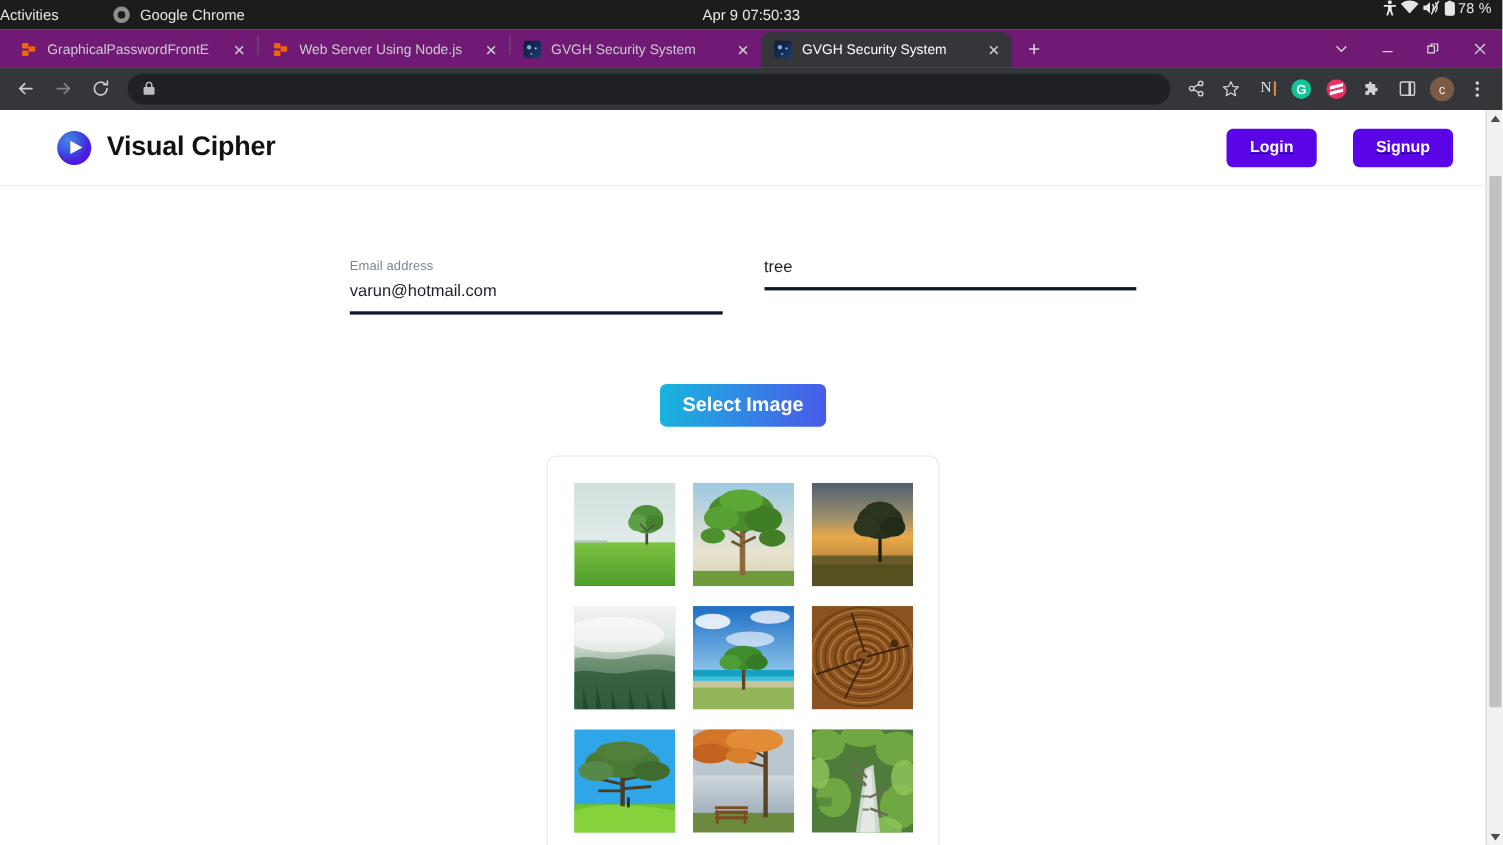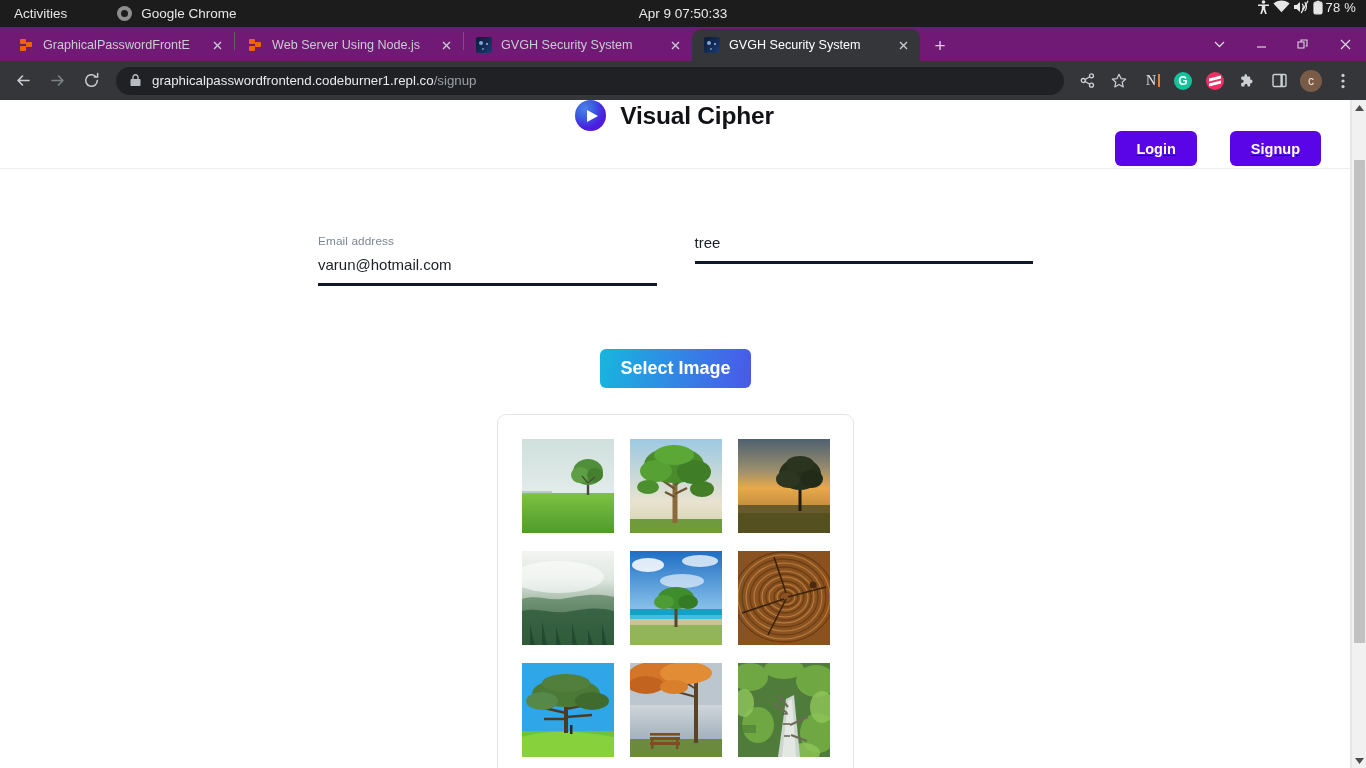--- a/index.html
+++ b/index.html
@@ -11,21 +11,21 @@
   }
 
   
   .gnome-bar {
     height: 27px; width: 1366px;
     background: #1c1c1c;
     display: flex; align-items: center;
     color: #e6e6e6; font-size: 13.5px;
     position: relative;
   }
-  .gnome-activities { margin-left: 14px; }
+  .gnome-activities { margin-left: 0; }
   .gnome-app { display: flex; align-items: center; gap: 9px; margin-left: 50px; }
   .chrome-mini {
     width: 15px; height: 15px; border-radius: 50%;
     background: #8e8e8e; position: relative;
   }
   .chrome-mini::after {
     content: ""; position: absolute; left: 4px; top: 4px;
     width: 7px; height: 7px; border-radius: 50%;
     background: #1c1c1c;
   }
@@ -165,23 +165,22 @@
   
   .viewport {
     position: absolute; left: 0; top: 100px;
     width: 1351px; height: 668px;
     background: #ffffff; overflow: hidden;
   }
   .site-header {
     height: 69px; width: 1351px;
     border-bottom: 1px solid #eceef0;
     display: flex; align-items: center;
-    padding: 0 30px 0 28px;
+    padding: 0 30px 0 52px;
     background: #fff;
-    flex-direction: column;
   }
   .brand { display: flex; align-items: center; gap: 14px; }
   .logo {
     width: 31px; height: 31px; border-radius: 50%;
     background: radial-gradient(circle at 32% 28%, #4f7fe8 0%, #3a5fe0 30%, #4b1fe0 62%, #5a0fd8 100%);
     display: flex; align-items: center; justify-content: center;
     position: relative;
   }
   .logo::after {
     content: ""; display: block;
@@ -407,21 +406,20 @@
         <path d="M14.6 1.6v3.3h-3.3"></path>
     </svg>
   </div>
 
   <div class="omnibox">
     <span class="lock">
       <svg width="11" height="13" viewBox="0 0 11 13" fill="currentColor">
         <path d="M5.5 0C3.7 0 2.3 1.4 2.3 3.2V5H1.4C.9 5 .5 5.4.5 6v5.1c0 .6.4 1 .9 1h8.2c.5 0 .9-.4.9-1V6c0-.6-.4-1-.9-1h-.9V3.2C8.7 1.4 7.3 0 5.5 0zm0 1.4c1 0 1.8.8 1.8 1.8V5H3.7V3.2c0-1 .8-1.8 1.8-1.8z"></path>
       </svg>
     </span>
-    <span class="url"><span>graphicalpasswordfrontend.codeburner1.repl.co</span><span class="path">/signup</span></span>
   </div>
 
   <div class="omni-right">
     <div class="tb-icon">
       <svg width="15" height="15" viewBox="0 0 15 15" fill="none" stroke="currentColor" stroke-width="1.3">
         <circle cx="11.5" cy="2.8" r="2"></circle>
           <circle cx="3.3" cy="7.5" r="2"></circle>
           <circle cx="11.5" cy="12.2" r="2"></circle>
         <path d="M5.1 6.5 9.8 3.8M5.1 8.5l4.7 2.7"></path>
       </svg>

